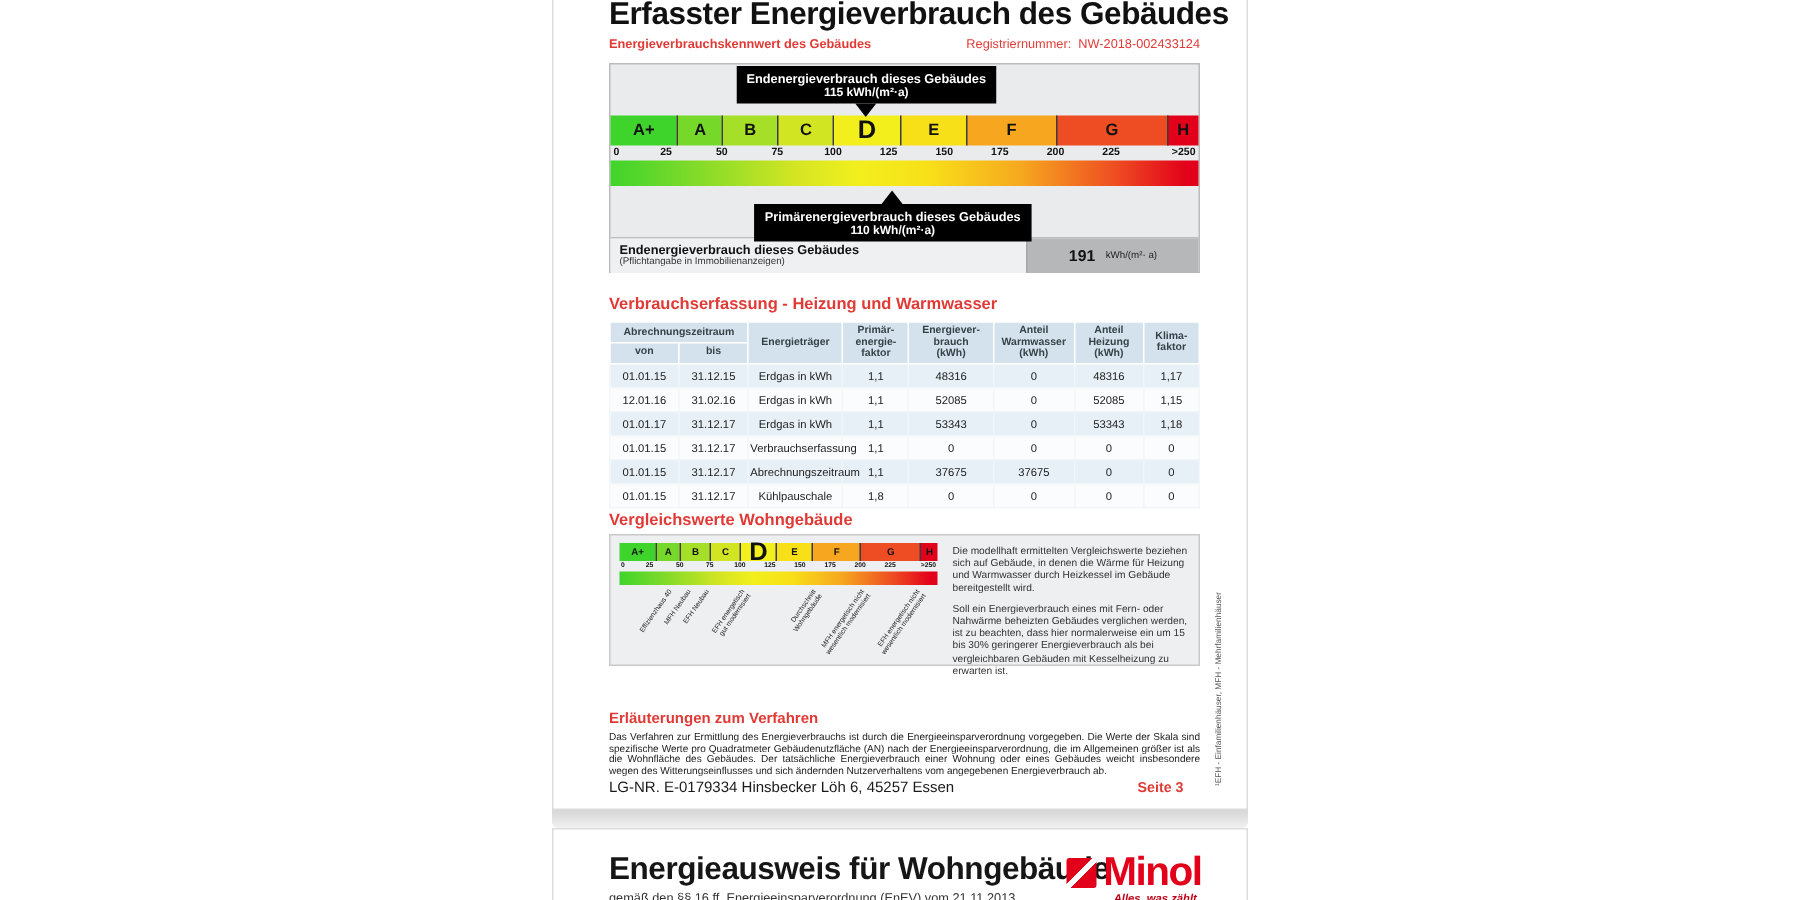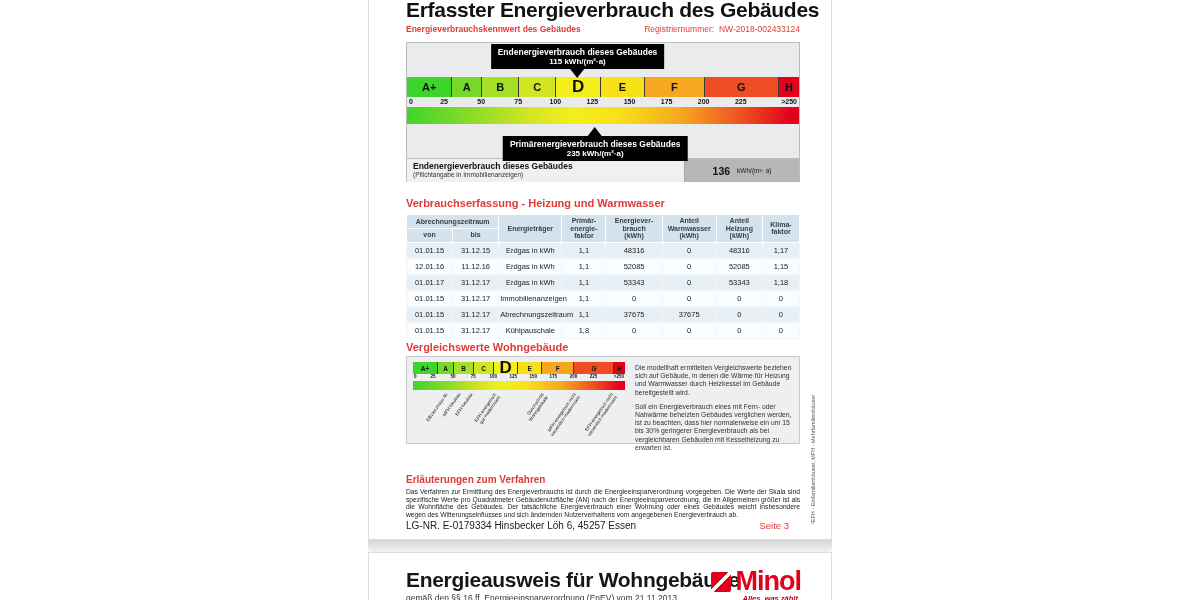--- a/index.html
+++ b/index.html
@@ -93,21 +93,21 @@
   .footnote-v { position:absolute; left:441px; top:392px; height:132px;
                 font-size:5.5px; color:#555; writing-mode:vertical-rl; transform:rotate(180deg); }
 
   
   .h-explain { top:474px; font-size:10px; }
   .explain-body { position:absolute; top:488px; left:37px; width:394px;
                   font-size:6.7px; line-height:7.7px; color:#222; text-align:justify; }
   .footer-row { position:absolute; top:520px; left:37px; width:383px;
                 display:flex; justify-content:space-between; align-items:baseline; }
   .footer-left { font-size:10px; color:#1a1a1a; }
-  .footer-page { font-size:9.5px; font-weight:normal; }
+  .footer-page { font-size:9.5px; font-weight:bold; }
 
   
   .p2-title { position:absolute; top:15px; left:37px; font-size:21px; font-weight:bold; color:#161616; letter-spacing:-0.3px; }
   .p2-sub { position:absolute; top:40px; left:37px; font-size:8.5px; color:#333; }
   .logo { position:absolute; top:13px; right:30px; display:flex; align-items:center; gap:5px; }
   .logo-icon { width:20px; height:20px; border-radius:2px;
        background:linear-gradient(135deg,#e2001a 44%,#ffffff 44%,#ffffff 56%,#e2001a 56%); }
   .logo-word { font-size:27px; font-weight:900; color:#e2001a; letter-spacing:-1px; }
   .logo-tag { position:absolute; top:41px; right:31px; font-size:7.5px; font-weight:bold;
               font-style:italic; color:#c00018; }
@@ -156,30 +156,30 @@
         <span class="tick" style="left:66.22%">175</span>
         <span class="tick" style="left:75.68%">200</span>
         <span class="tick" style="left:85.14%">225</span>
         <span class="tick last" style="right:2px">&gt;250</span>
       </div>
 
       <div class="grad"></div>
 
       <div class="callout callout-pri" style="left: 48%;">
         <div class="l1">Primärenergieverbrauch dieses Gebäudes</div>
-        <div class="l2">235 kWh/(m²·a)</div>
+        <div class="l2">110 kWh/(m²·a)</div>
       </div>
 
       <div class="result-row">
         <div class="result-left">
           <div class="lbl">Endenergieverbrauch dieses Gebäudes</div>
           <div class="note">(Pflichtangabe in Immobilienanzeigen)</div>
         </div>
         <div class="result-right">
-          <span class="val">136</span>
+          <span class="val">191</span>
           <span class="unit">kWh/(m²· a)</span>
         </div>
       </div>
     </div>
 
     <div class="sec-head h-verbrauch red">Verbrauchserfassung - Heizung und Warmwasser</div>
 
     <table class="vtable">
       <colgroup>
         <col style="width:46px">
@@ -221,42 +221,42 @@
             <td>31.12.15</td>
             <td>Erdgas in kWh</td>
             <td>1,1</td>
             <td>48316</td>
             <td>0</td>
             <td>48316</td>
             <td>1,17</td>
         </tr>
         <tr class="even">
           <td>12.01.16</td>
-            <td>11.12.16</td>
+            <td>31.02.16</td>
             <td>Erdgas in kWh</td>
             <td>1,1</td>
             <td>52085</td>
             <td>0</td>
             <td>52085</td>
             <td>1,15</td>
         </tr>
         <tr class="odd">
           <td>01.01.17</td>
             <td>31.12.17</td>
             <td>Erdgas in kWh</td>
             <td>1,1</td>
             <td>53343</td>
             <td>0</td>
             <td>53343</td>
             <td>1,18</td>
         </tr>
         <tr class="even">
           <td>01.01.15</td>
             <td>31.12.17</td>
-            <td>Immobilienanzeigen</td>
+            <td>Verbrauchserfassung</td>
             <td>1,1</td>
             <td>0</td>
             <td>0</td>
             <td>0</td>
             <td>0</td>
         </tr>
         <tr class="odd">
           <td>01.01.15</td>
             <td>31.12.17</td>
             <td>Abrechnungszeitraum</td>

